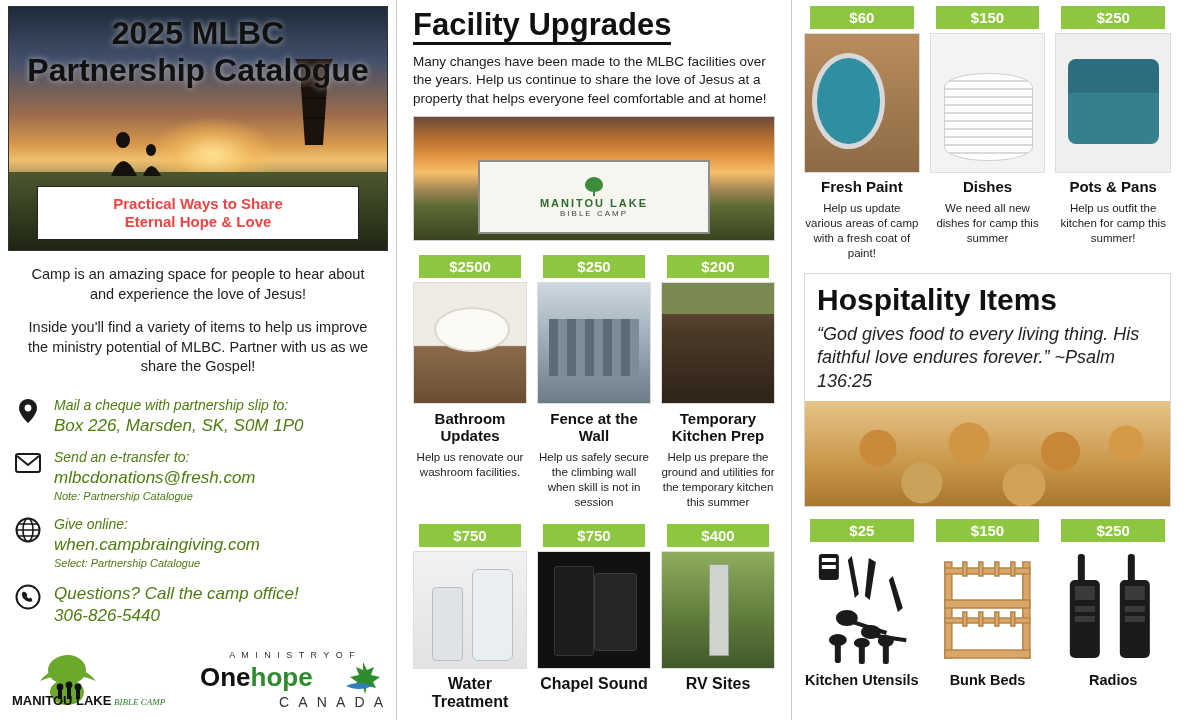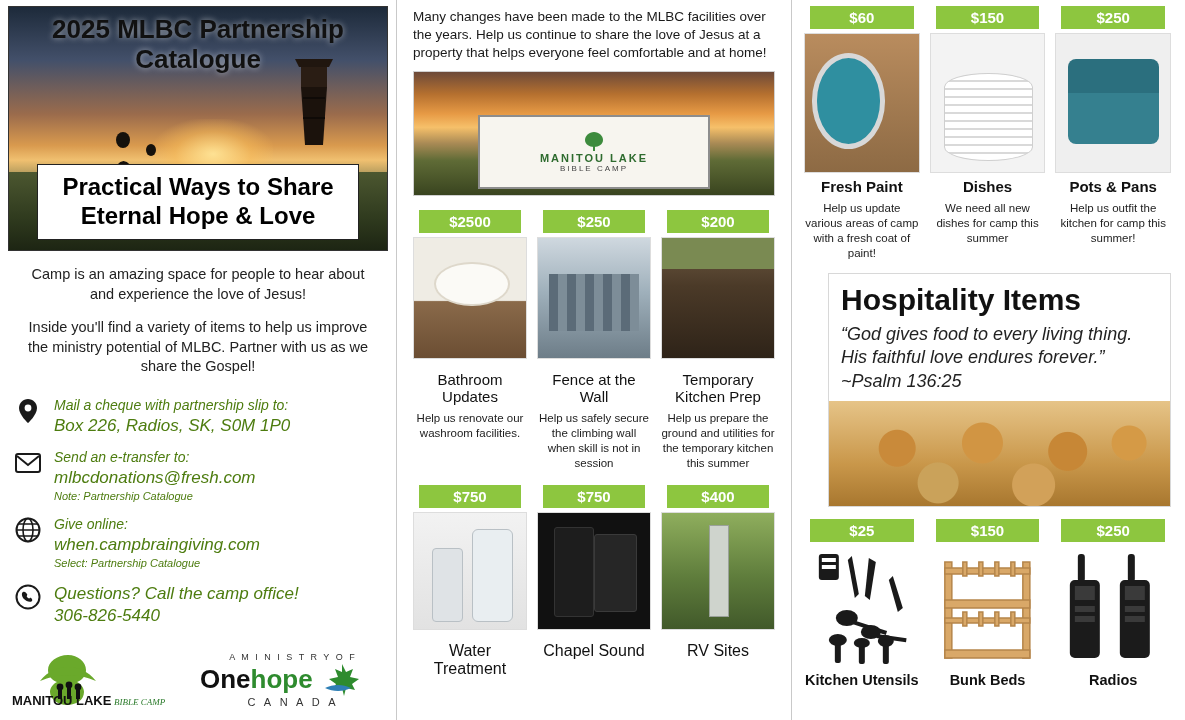--- a/index.html
+++ b/index.html
@@ -45,38 +45,38 @@
   }
   .hero .figures {
     position: absolute; left: 90px; bottom: 72px; width: 90px; height: 54px;
   }
   .hero-title {
     position: relative;
     z-index: 3;
     text-align: center;
     color: #111;
     font-weight: bold;
-    font-size: 26px;
+    font-size: 32px;
     line-height: 1.15;
     padding: 8px 18px 0 18px;
     text-shadow: 0 0 6px rgba(255,255,255,.55);
   }
   .hero-band {
     position: absolute;
     left: 28px; right: 28px; bottom: 10px;
     background: #fff;
     border: 1px solid #222;
     padding: 8px 6px;
     text-align: center;
     z-index: 3;
   }
   .hero-band .l1, .hero-band .l2 {
     font-weight: bold;
-    font-size: 24px;
-    color: #000000;
+    font-size: 15px;
+    color: #ef4444;
     line-height: 1.2;
   }
   .intro {
     text-align: center;
     color: #222;
     font-size: 14.5px;
     line-height: 1.35;
     padding: 14px 18px 0 18px;
   }
   .intro p { margin: 0 0 14px 0; }
@@ -92,21 +92,21 @@
   .contact-text .small { font-size: 14px; }
   .contact-text .big { font-size: 17px; }
   .contact-text .mid { font-size: 11px; }
 
   .logos { display: flex; align-items: center; gap: 10px; padding: 8px 10px 0 10px; }
   .logo-mlbc { width: 180px; }
   .logo-ohc { width: 190px; }
   .ohc-top { font-size: 9px; letter-spacing: 2px; color: #333; text-align: center; }
   .ohc-main { font-size: 26px; font-weight: bold; color: #111; line-height: 1; }
   .ohc-main .hope { color: #2e8b2e; }
-  .ohc-sub { font-size: 11px; letter-spacing: 3px; color: #333; text-align: center; }
+  .ohc-sub { font-size: 14px; letter-spacing: 3px; color: #333; text-align: right; }
 
   
   .mid-inner { padding: 8px 16px 0 16px; }
   .h-title {
     font-size: 31px; font-weight: bold; color: #111;
     border-bottom: 3px solid #111; display: inline-block;
     line-height: 1.1; margin-bottom: 8px;
   }
   .body-text { font-size: 13.5px; color: #1a1a1a; line-height: 1.35; }
   .sign-photo {
@@ -126,22 +126,22 @@
 
   .grid3 { display: flex; gap: 10px; margin-top: 14px; }
   .card { flex: 1 1 0; min-width: 0; }
   .price {
     background: #8dc63f; color: #fff; font-weight: bold;
     font-size: 15px; text-align: center; padding: 3px 0;
     margin: 0 6px 4px 6px;
   }
   .thumb { width: 100%; height: 122px; border: 1px solid #ddd; overflow: hidden; position: relative; }
   .card-title {
-    text-align: center; font-weight: normal; color: #111;
-    font-size: 15px; line-height: 1.15; margin-top: 12px;
+    text-align: center; font-weight: bold; color: #111;
+    font-size: 15px; line-height: 1.15; margin-top: 6px;
   }
   .card-desc {
     text-align: center; color: #222; font-size: 11.5px;
     line-height: 1.3; margin-top: 6px;
   }
 
   .grid3.bottom .thumb { height: 118px; }
   .grid3.bottom .card-title { font-size: 16px; }
 
   
@@ -216,21 +216,21 @@
   }
 
   
   .right-inner { padding: 6px 12px 0 12px; }
   .grid3r { display: flex; gap: 10px; }
   .r-card { flex: 1 1 0; min-width: 0; }
   .r-thumb { width: 100%; height: 140px; border: 1px solid #ddd; position: relative; overflow: hidden; }
   .r-title { text-align:center; font-weight:bold; font-size:15px; color:#111; margin-top:6px; line-height:1.12; }
   .r-desc { text-align:center; font-size:11.5px; color:#222; line-height:1.3; margin-top:5px; }
 
-  .hosp { margin-top: 12px; border: 1px solid #d8d8d8; margin-left: 24px; }
+  .hosp { margin-top: 12px; border: 1px solid #d8d8d8; }
   .hosp-head { background:#fff; padding: 10px 12px 8px 12px; }
   .hosp-title { font-size: 30px; font-weight: bold; color:#111; line-height:1.05; }
   .hosp-quote { font-style: italic; font-size: 18px; color:#222; line-height:1.3; margin-top:8px; }
   .hosp-photo { height: 105px; }
 
   .grid3b { display:flex; gap:10px; margin-top: 12px; }
   .b-card { flex:1 1 0; min-width:0; }
   .b-thumb { width:100%; height:120px; position:relative; overflow:hidden; }
   .b-title { text-align:center; font-weight:bold; font-size:14.5px; color:#111; margin-top:6px; }
 </style>
@@ -273,21 +273,21 @@
 
       <div class="contact-row">
         <span class="contact-icon">
           <svg width="22" height="26" viewBox="0 0 22 26">
               <path d="M11 1C6 1 2 5 2 10c0 7 9 15 9 15s9-8 9-15c0-5-4-9-9-9z" fill="#1a1a1a"></path>
               <circle cx="11" cy="10" r="3.4" fill="#fff"></circle>
             </svg>
         </span>
         <span class="contact-text">
           <div class="small">Mail a cheque with partnership slip to:</div>
-          <div class="big">Box 226, Radios, SK, S0M 1P0</div>
+          <div class="big">Box 226, Marsden, SK, S0M 1P0</div>
         </span>
       </div>
 
       <div class="contact-row">
         <span class="contact-icon">
           <svg width="26" height="20" viewBox="0 0 26 20">
               <rect x="1" y="1" width="24" height="18" rx="2" fill="none" stroke="#1a1a1a" stroke-width="2"></rect>
               <path d="M2 3l11 9 11-9" fill="none" stroke="#1a1a1a" stroke-width="2"></path>
             </svg>
         </span>
@@ -339,37 +339,38 @@
           <circle cx="59" cy="38" r="3.4" fill="#111"></circle>
             <rect x="57" y="41" width="4" height="11" fill="#111"></rect>
           <circle cx="68" cy="40" r="3.4" fill="#111"></circle>
             <rect x="66" y="43" width="4" height="9" fill="#111"></rect>
           <text x="2" y="58" font-family="Liberation Sans, sans-serif" font-size="13" font-weight="bold" fill="#111">MANITOU LAKE</text>
           <text x="104" y="58" font-family="Liberation Serif, serif" font-size="9" font-style="italic" fill="#2a7a2a">BIBLE CAMP</text>
         </svg>
       </div>
       <div class="logo-ohc">
         <div class="ohc-top">A   M I N I S T R Y   O F</div>
-        <div style="display:flex;align-items:center;justify-content:flex-start;gap:6px;">
+        <div style="display:flex;align-items:center;justify-content:space-between;gap:6px;">
           <div class="ohc-main">
             <span>One</span><span class="hope">hope</span>
           </div>
           <svg width="46" height="34" viewBox="0 0 46 34">
             <path d="M23 2l4 8 7-3-3 8 9 2-7 5 3 6-9-2-2 8-2-8-9 2 3-6-7-5 9-2-3-8 7 3z" fill="#2e8b2e"></path>
             <path d="M6 26c8-4 18-4 26 0-8 4-18 4-26 0z" fill="#2f7fb5"></path>
           </svg>
         </div>
         <div class="ohc-sub">C A N A D A</div>
       </div>
     </div>
 
   </div>
 
   <div class="col col-mid">
     <div class="mid-inner">
+      <div class="h-title">Facility Upgrades</div>
       <div class="body-text">Many changes have been made to the MLBC facilities over the years. Help us continue to share the love of Jesus at a property that helps everyone feel comfortable and at home!</div>
 
       <div class="sign-photo">
         <div class="sign-board">
           <svg class="tree-mini" viewBox="0 0 26 22">
             <path d="M13 2c5 0 9 4 9 8 0 4-4 7-9 7s-9-3-9-7c0-4 4-8 9-8z" fill="#3d8b3d"></path>
             <rect x="12" y="15" width="2" height="6" fill="#3d8b3d"></rect>
           </svg>
           <div class="s1">MANITOU LAKE</div>
           <div class="s2">BIBLE CAMP</div>

